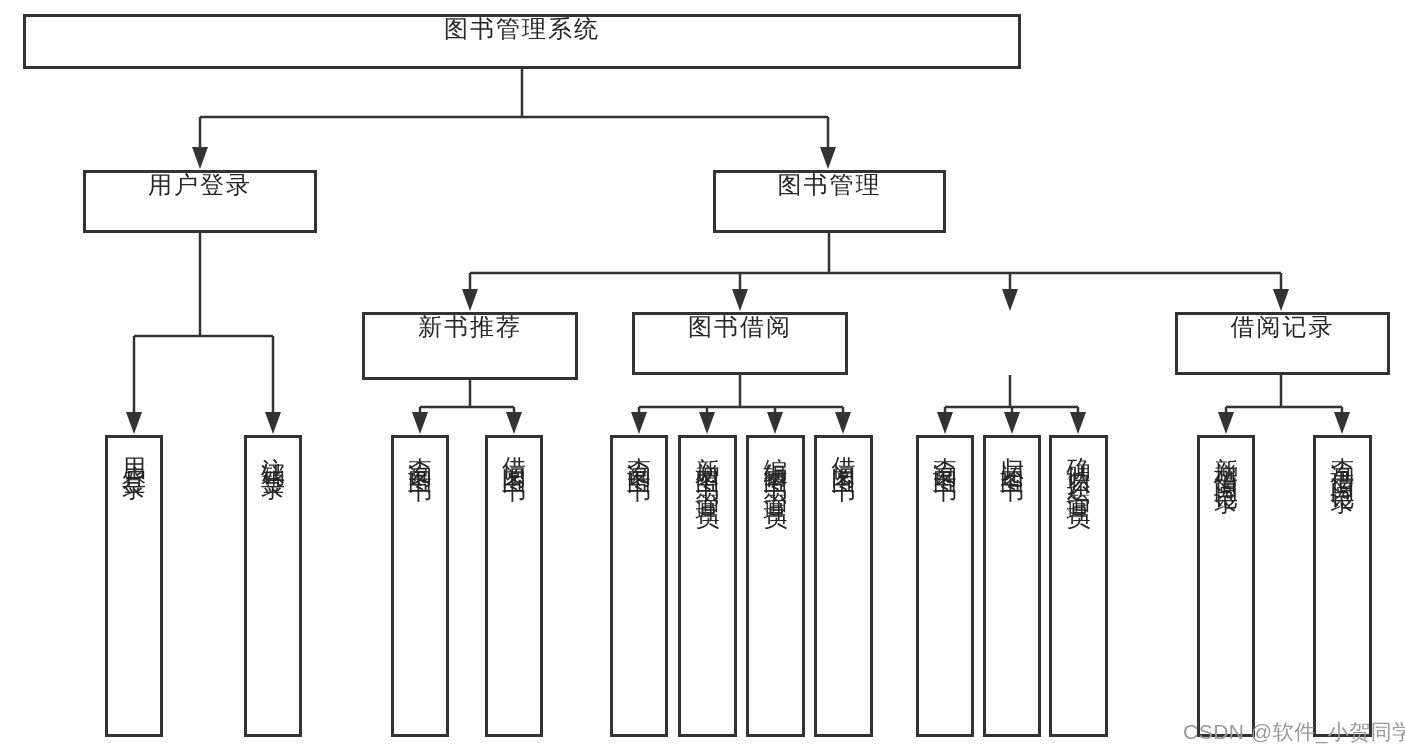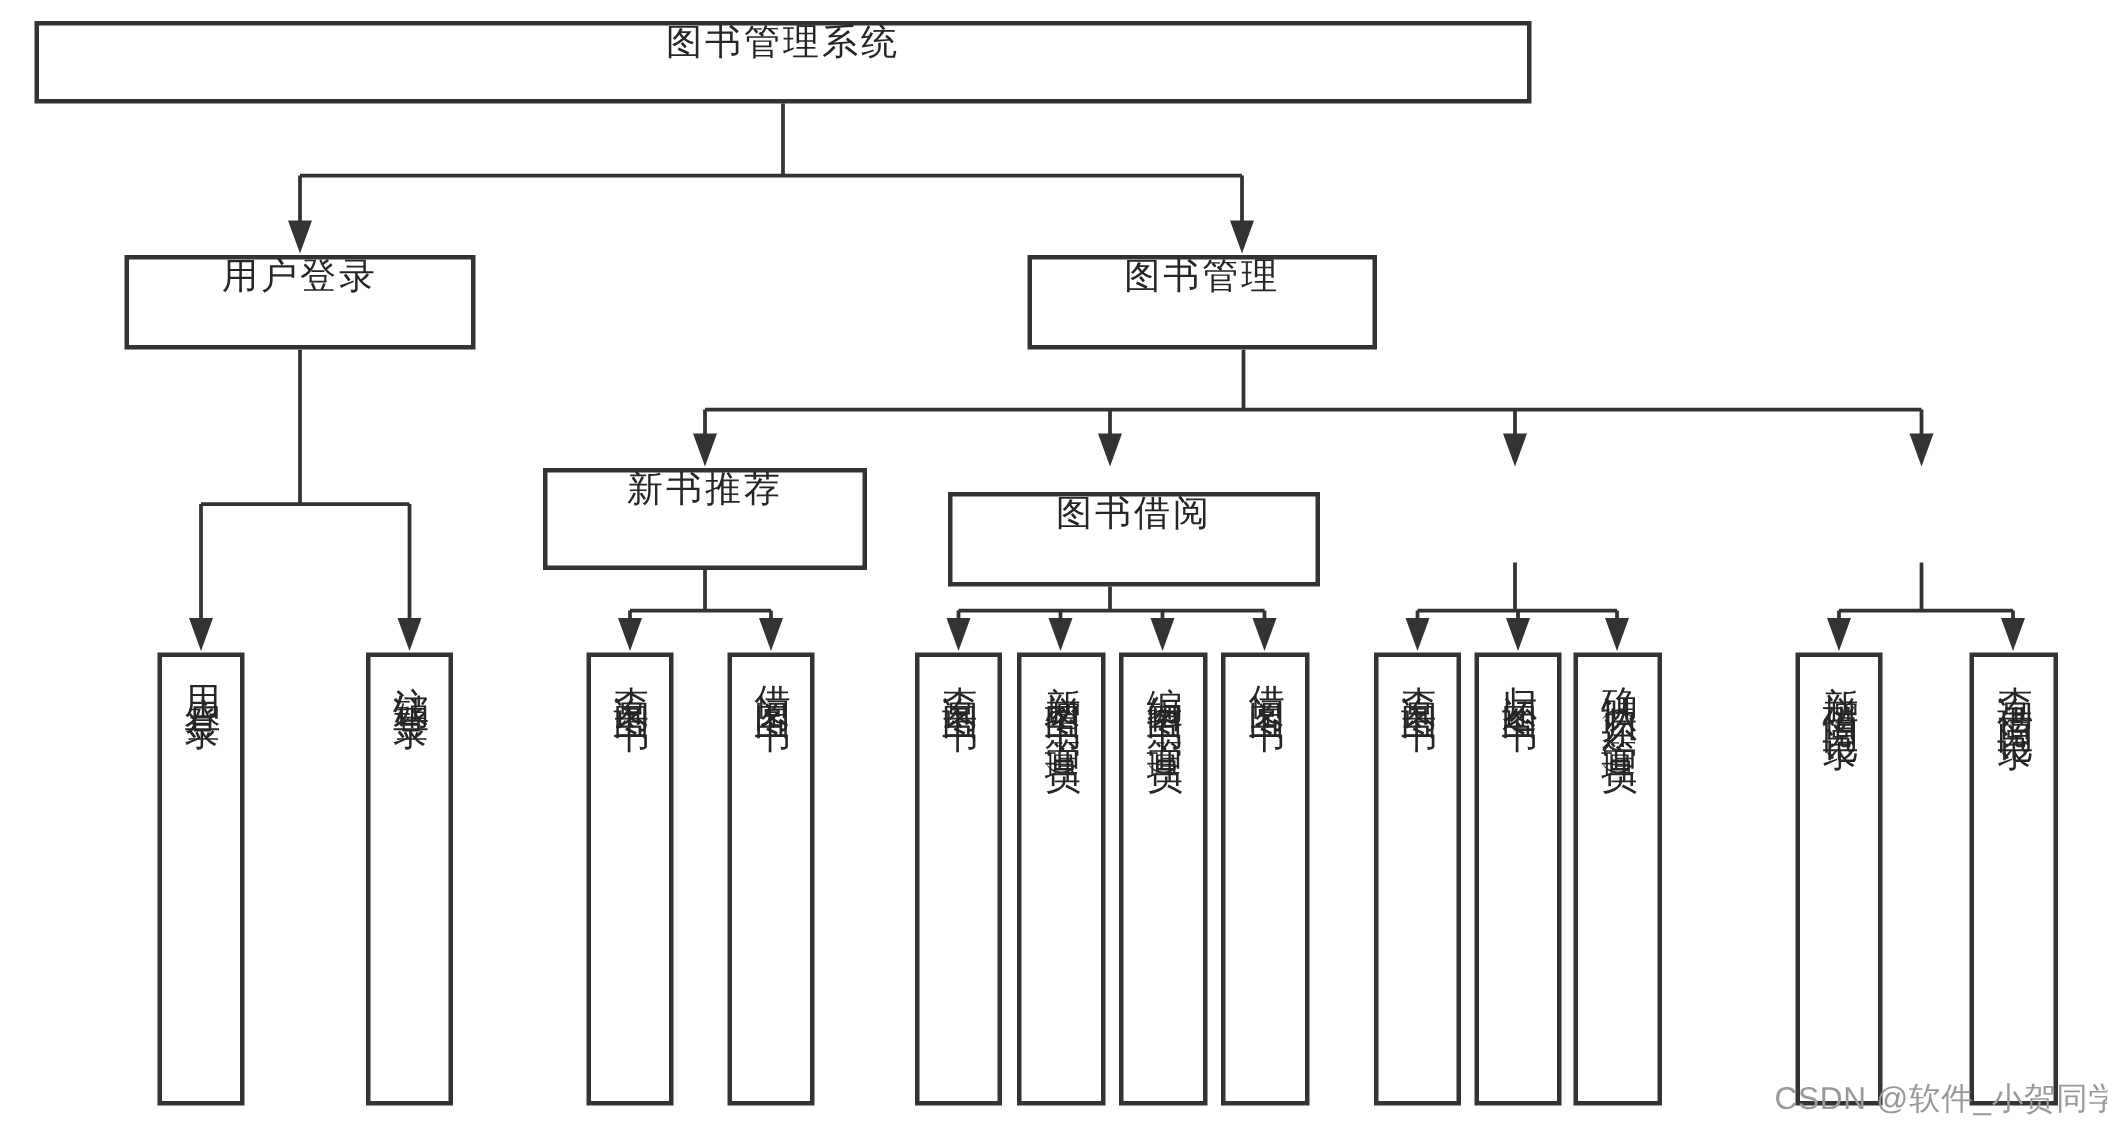--- a/index.html
+++ b/index.html
@@ -91,29 +91,32 @@
     </g>
   </svg>
 
   <div class="node h" style="left:23px;top:14px;width:998px;height:55px">
     <span class="lbl">图书管理系统</span>
   </div>
 
   <div class="node h" style="left:83px;top:170px;width:234px;height:63px">
     <span class="lbl">用户登录</span>
   </div>
-  <div class="node h" style="left:685px;top:170px;width:233px;height:63px">
+  <div class="node h" style="left:713px;top:170px;width:233px;height:63px">
     <span class="lbl">图书管理</span>
   </div>
 
   <div class="node h" style="left:362px;top:312px;width:216px;height:68px">
     <span class="lbl">新书推荐</span>
   </div>
-  <div class="node h" style="left:632px;top:328px;width:248px;height:63px">
+  <div class="node h" style="left:632px;top:312px;width:216px;height:63px">
     <span class="lbl">图书借阅</span>
+  </div>
+  <div class="node h" style="left:1175px;top:312px;width:215px;height:63px">
+    <span class="lbl">借阅记录</span>
   </div>
 
   <div class="node v" style="left:105px;top:435px;width:58px;height:302px">
     <span class="lbl">用户登录</span>
   </div>
   <div class="node v" style="left:244px;top:435px;width:58px;height:302px">
     <span class="lbl">注销登录</span>
   </div>
 
   <div class="node v" style="left:391px;top:435px;width:58px;height:302px">

